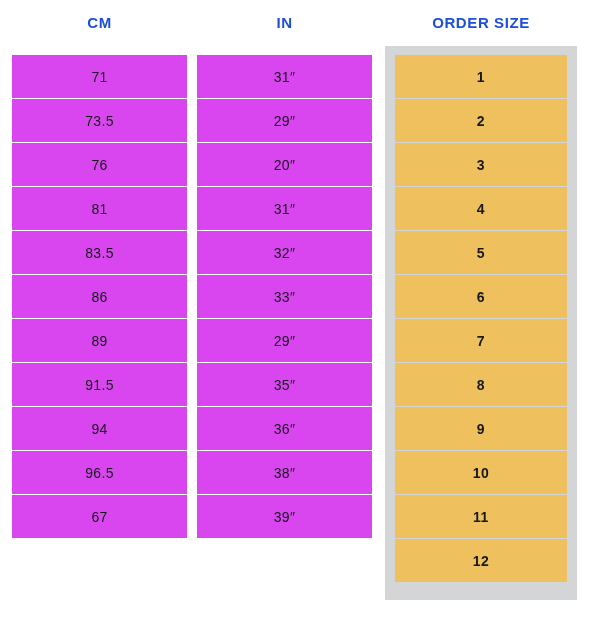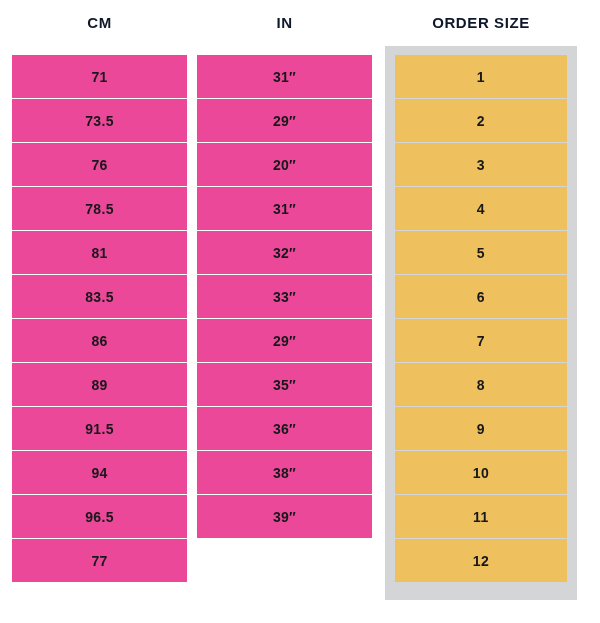--- a/index.html
+++ b/index.html
@@ -29,21 +29,21 @@
     top: 0;
     width: 600px;
     height: 46px;
     display: flex;
     align-items: center;
   }
   .header-cell {
     font-weight: bold;
     font-size: 15px;
     letter-spacing: 0.6px;
-    color: #0f172a;
+    color: #1d4ed8;
     text-align: center;
     line-height: 46px;
     height: 46px;
     white-space: nowrap;
   }
   .header-cm {
     position: absolute;
     left: 12px;
     width: 175px;
   }
@@ -61,27 +61,27 @@
   
   .col {
     position: absolute;
     top: 55px;
   }
   .col-cm  { left: 12px;  width: 175px; }
   .col-in  { left: 197px; width: 175px; }
 
   .cell {
     height: 43px;
-    background: #ec4899;
+    background: #d946ef;
     margin-bottom: 1px;
     display: flex;
     align-items: center;
     justify-content: center;
     font-size: 14px;
-    font-weight: bold;
+    font-weight: normal;
     color: #16181a;
     letter-spacing: 0.3px;
   }
   .cell:last-child { margin-bottom: 0; }
 
   
   .order-frame {
     position: absolute;
     left: 385px;
     top: 46px;
@@ -117,29 +117,28 @@
   <div class="header-row">
     <div class="header-cell header-cm">CM</div>
     <div class="header-cell header-order">ORDER SIZE</div>
     <div class="header-cell header-in">IN</div>
   </div>
 
   <div class="col col-cm">
     <div class="cell">71</div>
     <div class="cell">73.5</div>
     <div class="cell">76</div>
-    <div class="cell">78.5</div>
     <div class="cell">81</div>
     <div class="cell">83.5</div>
     <div class="cell">86</div>
     <div class="cell">89</div>
     <div class="cell">91.5</div>
     <div class="cell">94</div>
     <div class="cell">96.5</div>
-    <div class="cell">77</div>
+    <div class="cell">67</div>
   </div>
 
   <div class="col col-in">
     <div class="cell">31″</div>
     <div class="cell">29″</div>
     <div class="cell">20″</div>
     <div class="cell">31″</div>
     <div class="cell">32″</div>
     <div class="cell">33″</div>
     <div class="cell">29″</div>

